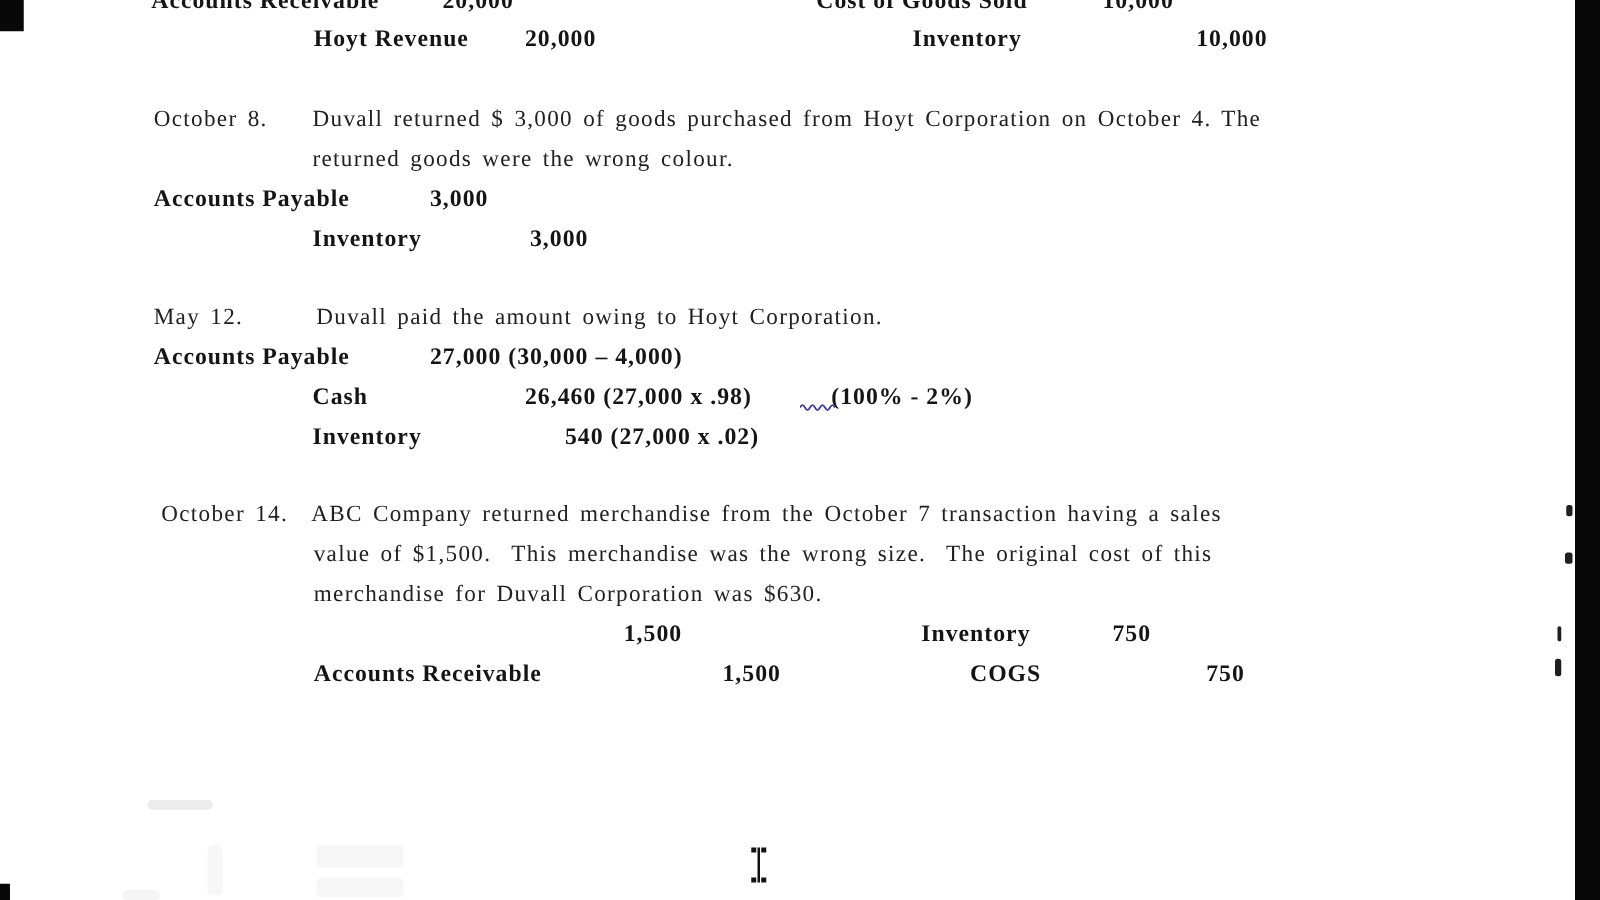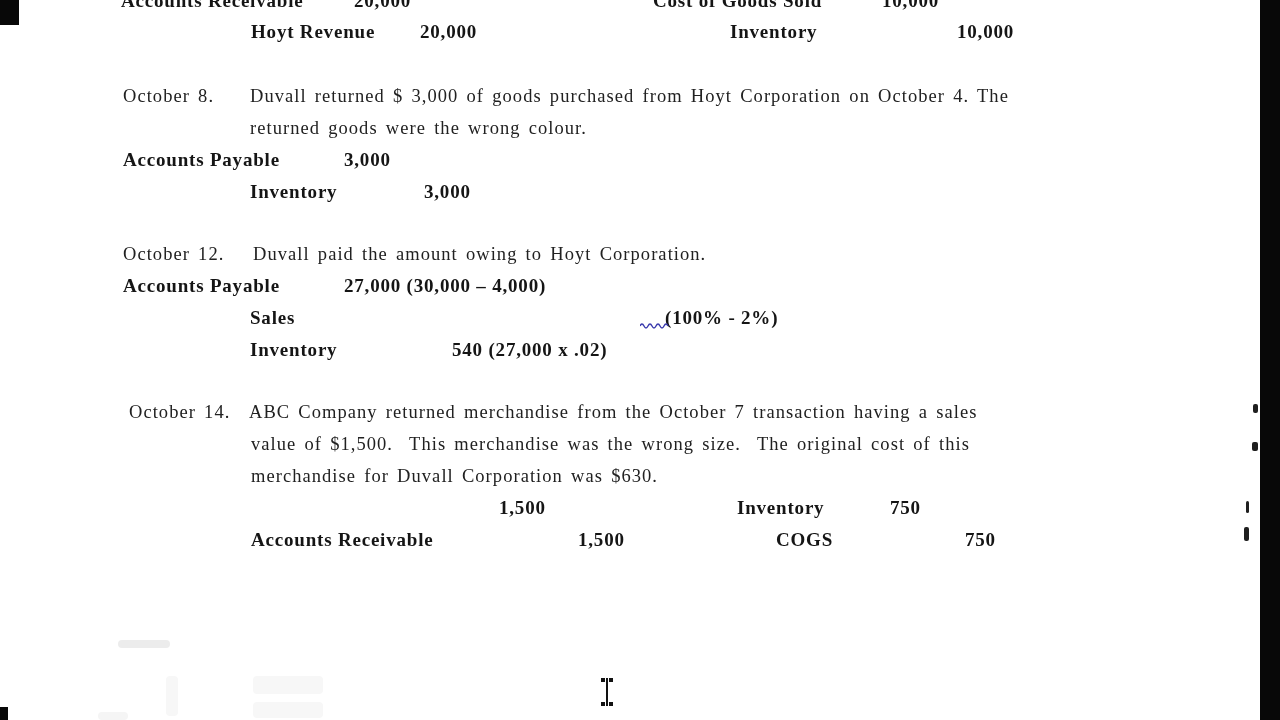--- a/index.html
+++ b/index.html
@@ -46,29 +46,30 @@
 <div class="row bold" style="top:148px">
   <span class="seg" style="left:123px">Accounts Payable</span>
   <span class="seg" style="left:344px">3,000</span>
 </div>
 <div class="row bold" style="top:180px">
   <span class="seg" style="left:250px">Inventory</span>
   <span class="seg" style="left:424px">3,000</span>
 </div>
 
 <div class="row reg" style="top:242px">
-  <span class="seg" style="left:123px">October 12.</span>
+  <span class="seg" style="left:123px">May 12.</span>
   <span class="seg" style="left:253px">Duvall paid the amount owing to Hoyt Corporation.</span>
 </div>
 <div class="row bold" style="top:274px">
   <span class="seg" style="left:123px">Accounts Payable</span>
   <span class="seg" style="left:344px">27,000 (30,000 – 4,000)</span>
 </div>
 <div class="row bold" style="top:306px">
-  <span class="seg" style="left:250px">Sales</span>
+  <span class="seg" style="left:250px">Cash</span>
+  <span class="seg" style="left:420px">26,460 (27,000 x .98)</span>
   <span class="seg" style="left:665px">(100% - 2%)</span>
 </div>
 
 <svg class="squiggle" style="left:640px; top:322px" width="32" height="8">
   <path d="M0,4 q2,-4 4,0 t4,0 t4,0 t4,0 t4,0 t4,0 t4,0" stroke="#3a3aad" stroke-width="1.4" fill="none"></path>
 </svg>
 <div class="row bold" style="top:338px">
   <span class="seg" style="left:250px">Inventory</span>
   <span class="seg" style="left:452px">540 (27,000 x .02)</span>
 </div>

